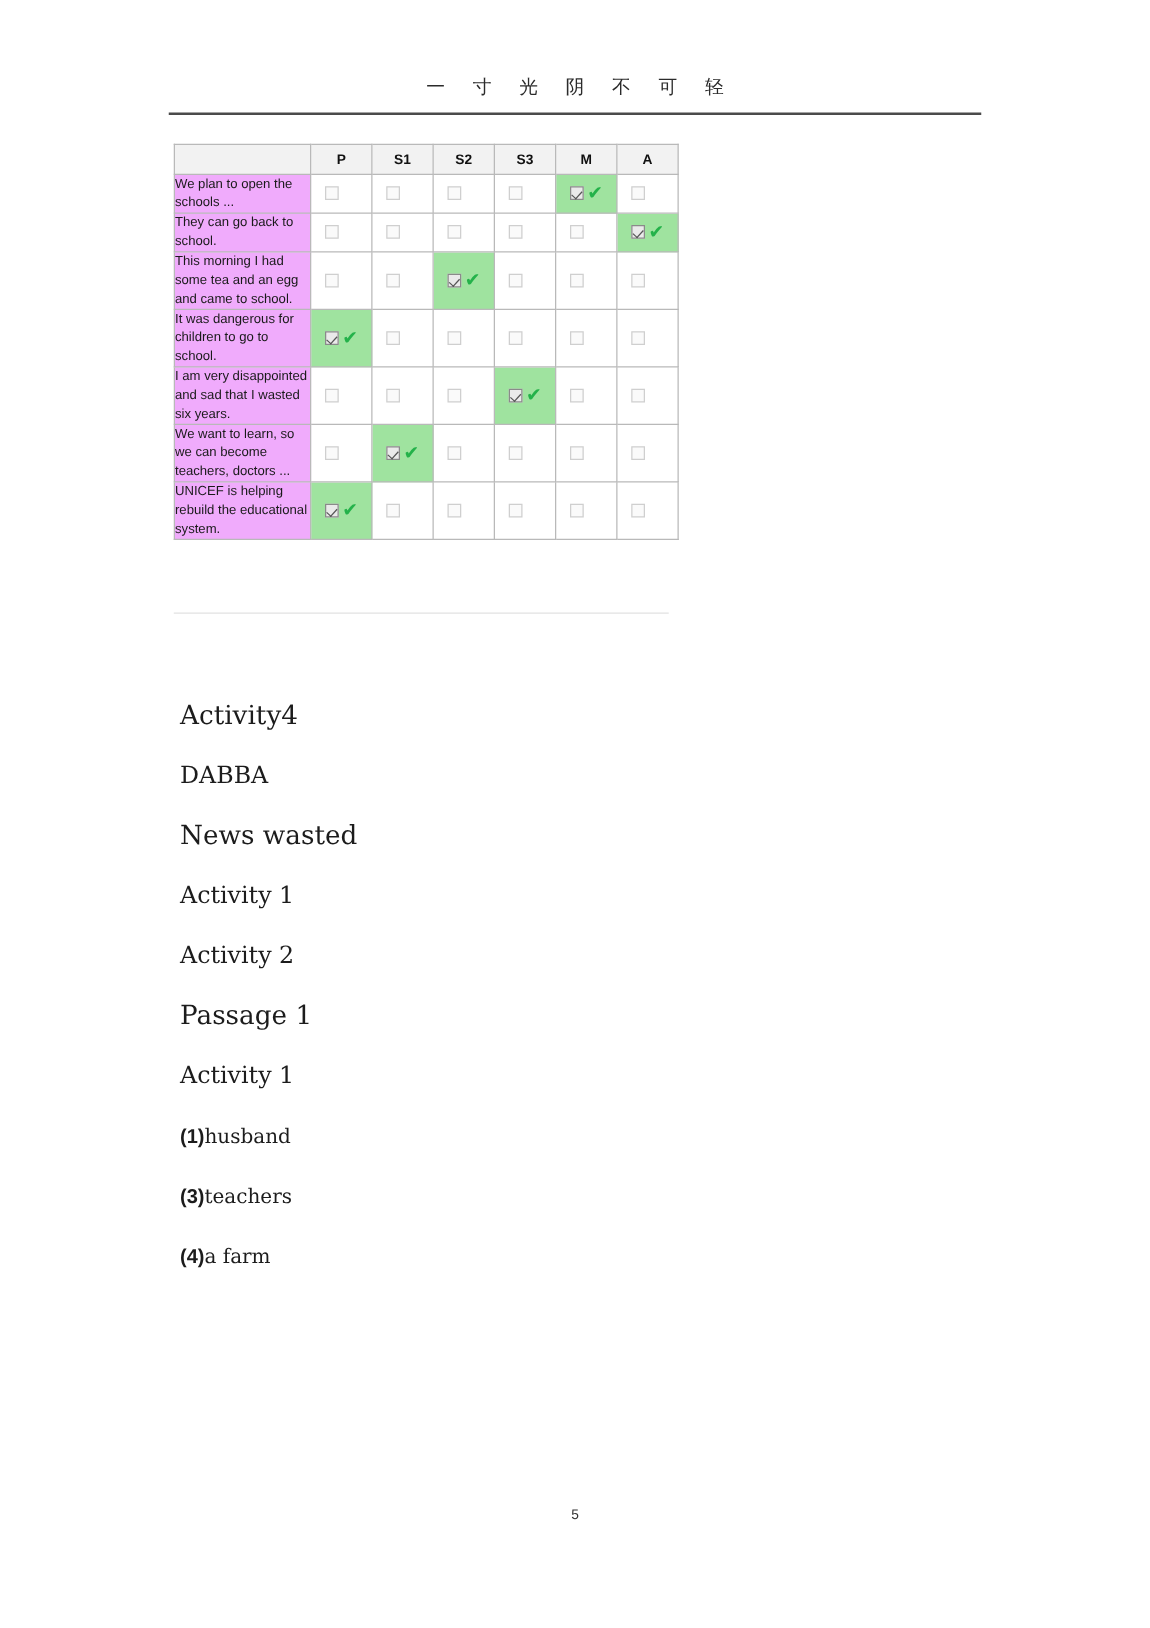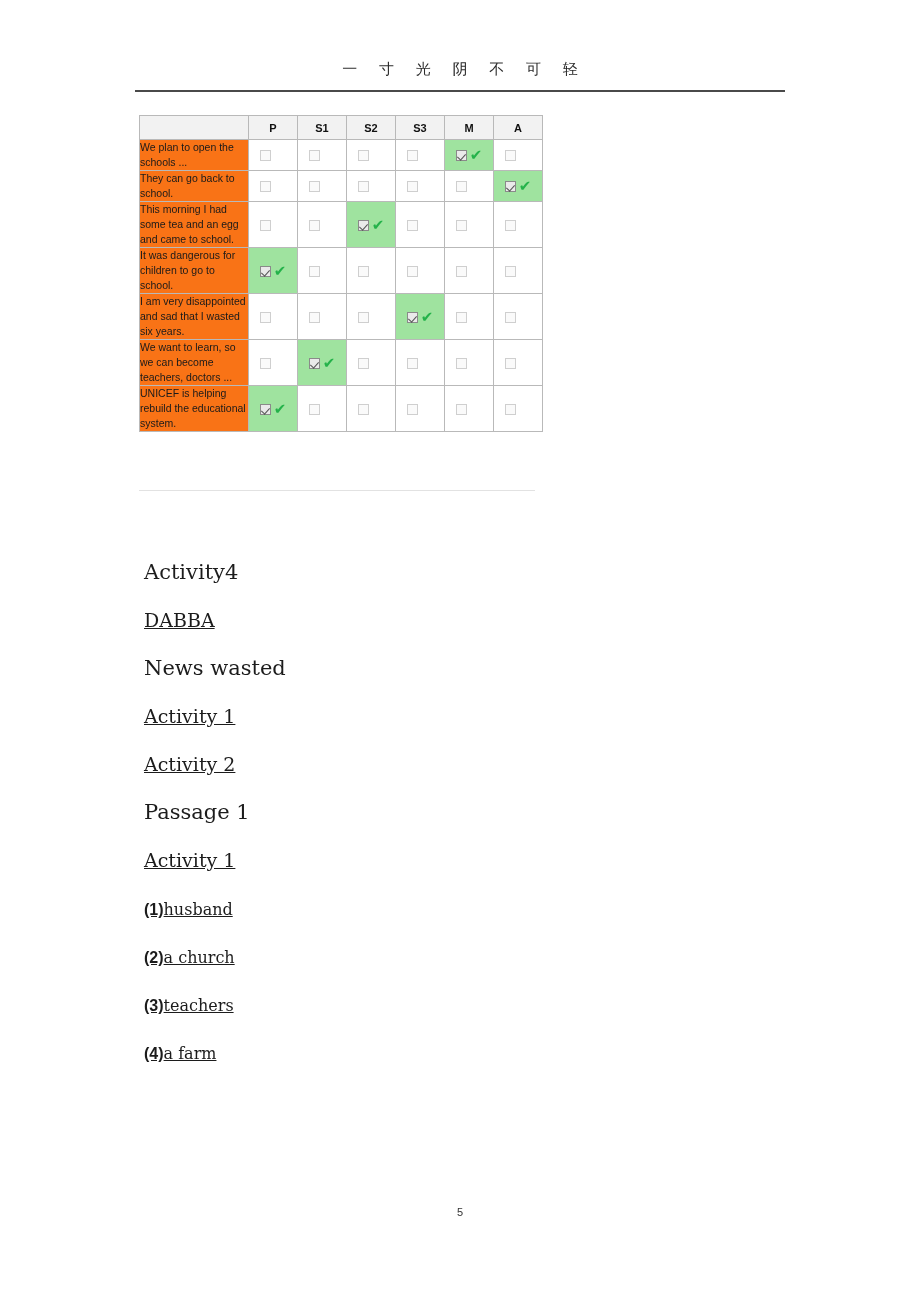--- a/index.html
+++ b/index.html
@@ -17,21 +17,21 @@
 
   
   .page-header {
     position: absolute;
     top: 62px;
     left: 135px;
     width: 650px;
     text-align: center;
   }
   .header-title {
-    font-family: Liberation Serif, serif;
+    font-family: Liberation Sans, sans-serif;
     font-size: 15px;
     color: #2b2b2b;
     letter-spacing: 9px;
     padding-left: 9px;
     line-height: 1;
     white-space: nowrap;
   }
   .header-rule {
     position: absolute;
     top: 90px;
@@ -71,21 +71,21 @@
     vertical-align: middle;
   }
   thead th.col-stem { background: #f2f2f2; }
 
   td.stem {
     font-size: 10.5px;
     line-height: 15px;
     color: #1a1a1a;
     padding: 3px 4px 3px 5px;
     vertical-align: top;
-    background: #f97316;
+    background: #f0abfc;
   }
   td.opt {
     text-align: center;
     background: #ffffff;
   }
   td.opt.marked {
     background: #9fe39f;
   }
 
   
@@ -144,21 +144,21 @@
     width: 660px;
   }
   .ans-line {
     font-family: "DejaVu Serif", "Liberation Serif", serif;
     color: #1c1c1c;
     height: 48px;
     line-height: 48px;
     white-space: pre;
   }
   .ans-line.sz-lg  { font-size: 21px; }
-  .ans-line.sz-md  { font-size: 19px; text-decoration: underline; }
+  .ans-line.sz-md  { font-size: 19px; }
 
   .num {
     font-family: "Liberation Sans", "DejaVu Sans", sans-serif;
     font-weight: bold;
     font-size: 16px;
   }
   .ans-word {
     font-family: "DejaVu Serif", "Liberation Serif", serif;
     font-size: 16px;
   }
@@ -271,19 +271,18 @@
       <div class="ans-line sz-lg">Activity4</div>
       <div class="ans-line sz-md">DABBA</div>
       <div class="ans-line sz-lg">News wasted</div>
       <div class="ans-line sz-md">Activity 1</div>
       <div class="ans-line sz-md">Activity 2</div>
       <div class="ans-line sz-lg">Passage 1</div>
       <div class="ans-line sz-md">Activity 1</div>
     </div>
   <div id="answer-numbered">
       <div class="ans-line sz-md"><span class="num">(1)</span><span class="ans-word">husband</span></div>
-      <div class="ans-line sz-md"><span class="num">(2)</span><span class="ans-word">a church</span></div>
       <div class="ans-line sz-md"><span class="num">(3)</span><span class="ans-word">teachers</span></div>
       <div class="ans-line sz-md"><span class="num">(4)</span><span class="ans-word">a farm</span></div>
     </div>
 </div>
 
 <div class="page-number">5</div>
 
 </body></html>

